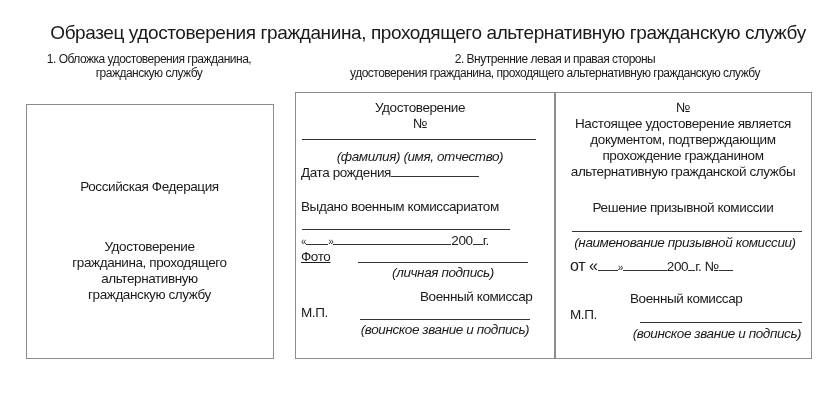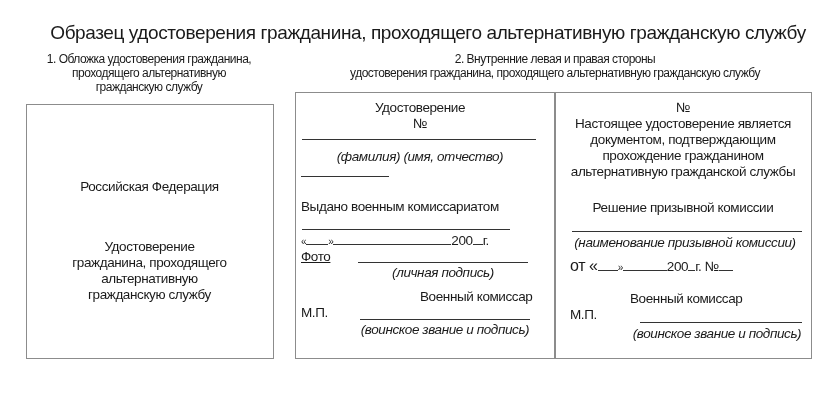--- a/index.html
+++ b/index.html
@@ -21,21 +21,20 @@
     .line { position: absolute; height: 1px; background: #333; }
     .u { display: inline-block; border-bottom: 1px solid #333; height: 11px; vertical-align: baseline; }
   </style>
 </head>
 <body>
 
 <div class="abs title">Образец удостоверения гражданина, проходящего альтернативную гражданскую службу</div>
 
 <div class="abs caption cap1">
   <div>1. Обложка удостоверения гражданина,</div>
-  <div>проходящего альтернативную</div>
   <div>гражданскую службу</div>
 </div>
 <div class="abs caption cap2">
   <div>2. Внутренние левая и правая стороны</div>
   <div>удостоверения гражданина, проходящего альтернативную гражданскую службу</div>
 </div>
 
 <div class="box cover">
   <div class="t c" style="left:0;width:245px;top:74px;">Российская Федерация</div>
   <div class="t c" style="left:0;width:245px;top:134px;">Удостоверение</div>
@@ -45,21 +44,21 @@
 </div>
 
 <div class="box inner"></div>
 <div class="divider"></div>
 
 <div>
   <div class="t c" style="left:300px;width:240px;top:100px;">Удостоверение</div>
   <div class="t c" style="left:300px;width:240px;top:116px;">№</div>
   <div class="line" style="left:302px;top:139px;width:234px;"></div>
   <div class="t c it" style="left:300px;width:240px;top:149px;">(фамилия) (имя, отчество)</div>
-  <div class="t" style="left:301px;top:165px;"><span class="u" style="width:88px;"></span></div>
+  <div class="t" style="left:301px;top:165px;"><span>Дата рождения</span><span class="u" style="width:88px;"></span></div>
   <div class="t" style="left:301px;top:199px;">Выдано военным комиссариатом</div>
   <div class="line" style="left:302px;top:229px;width:208px;"></div>
   <div class="t" style="left:301px;top:233px;"><span style="font-size:10px;">«</span><span class="u" style="width:22px;"></span><span style="font-size:10px;">»</span><span class="u" style="width:118px;"></span><span>200</span><span class="u" style="width:10px;"></span><span>г.</span></div>
   <div class="t" style="left:301px;top:249px;text-decoration:underline;">Фото</div>
   <div class="line" style="left:358px;top:262px;width:170px;"></div>
   <div class="t c it" style="left:358px;width:170px;top:265px;">(личная подпись)</div>
   <div class="t" style="left:420px;top:289px;">Военный комиссар</div>
   <div class="t" style="left:301px;top:305px;">М.П.</div>
   <div class="line" style="left:360px;top:319px;width:170px;"></div>
   <div class="t c it" style="left:356px;width:178px;top:322px;">(воинское звание и подпись)</div>

